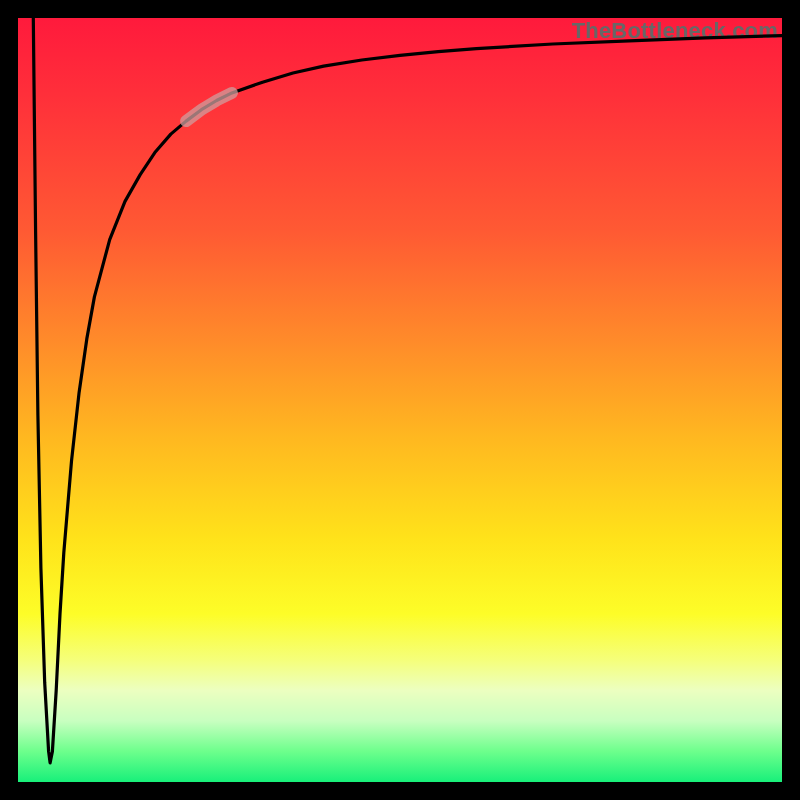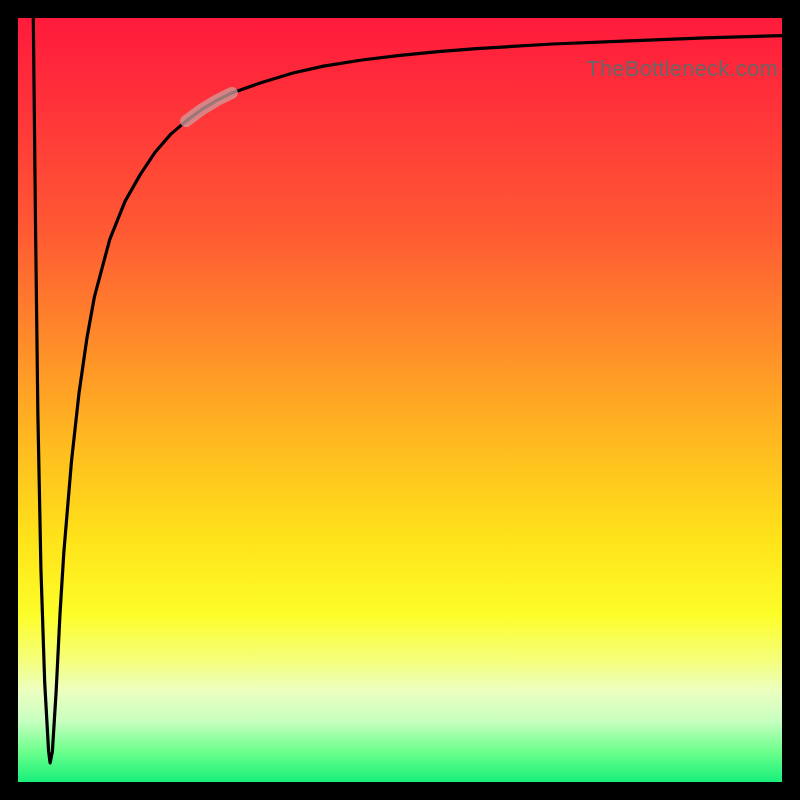--- a/index.html
+++ b/index.html
@@ -39,24 +39,23 @@
       #6dff8c 96%,
       #18f07a 100%
     );
   }
   .attribution {
     position: absolute;
     top: 0px;
     right: 4px;
     color: #676767;
     font-size: 22px;
-    font-weight: 400;
+    font-weight: 700;
     white-space: nowrap;
     letter-spacing: 0.2px;
-    margin-top: 38px;
   }
   svg.curve {
     position: absolute;
     left: 0;
     top: 0;
     width: 764px;
     height: 764px;
     overflow: visible;
   }
 </style>

